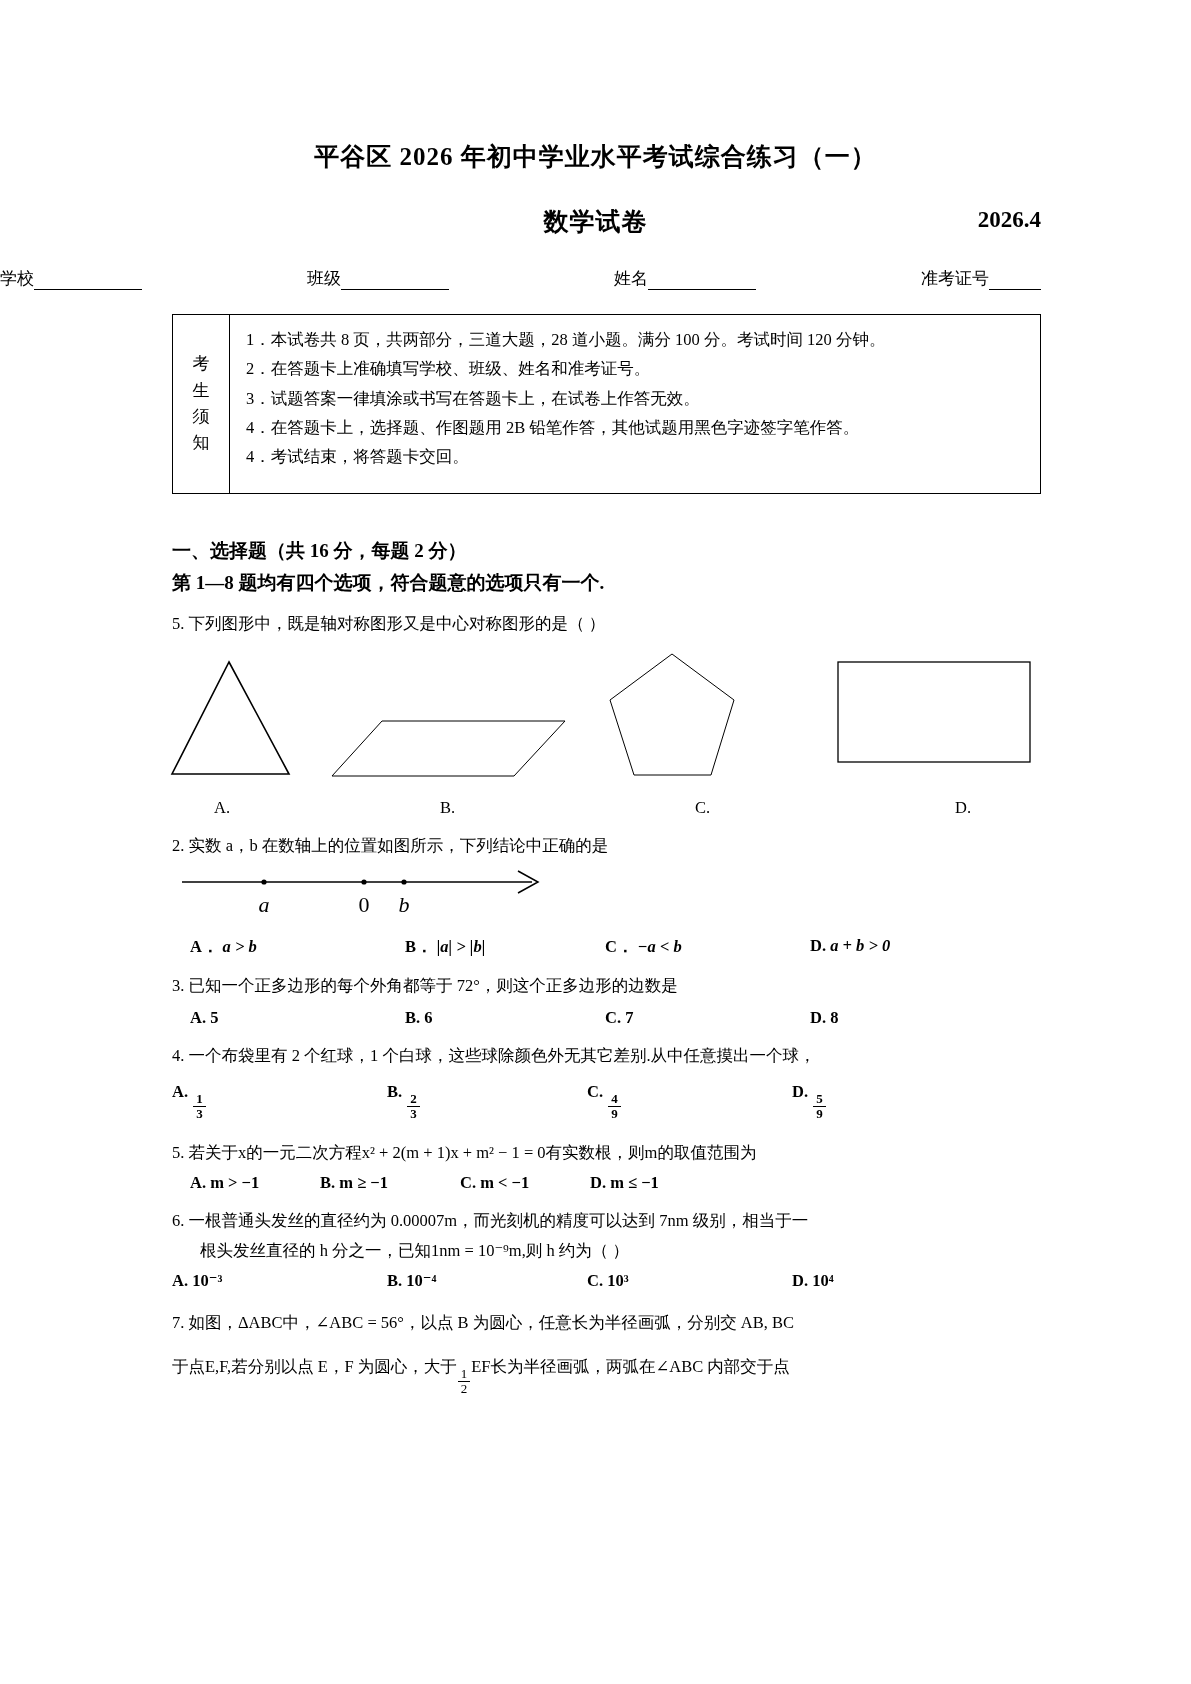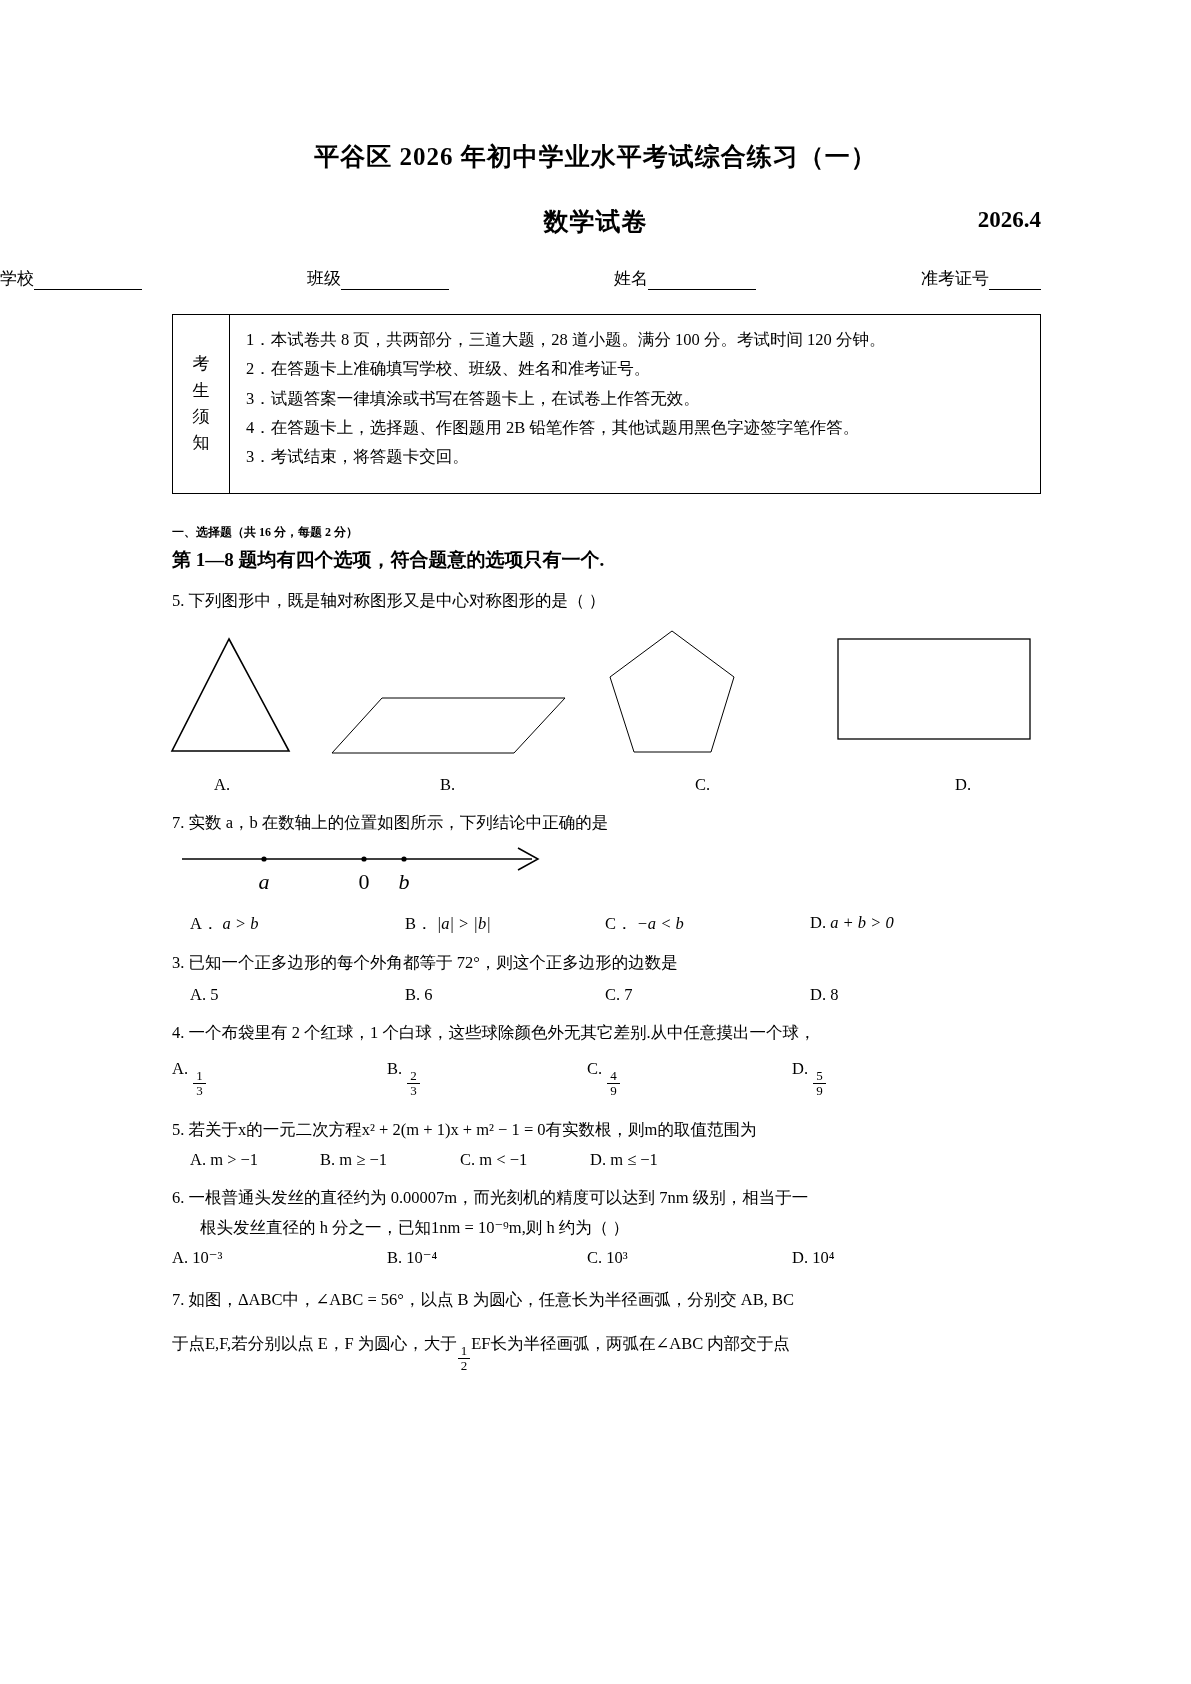--- a/index.html
+++ b/index.html
@@ -92,40 +92,40 @@
   .notice-right {
     flex: 1;
     padding: 10px 10px 8px 16px;
     font-size: 16.5px;
     line-height: 1.78;
   }
   .notice-item { white-space: nowrap; }
 
   
   .section-head {
-    margin: 30px 150px 0 172px;
-    font-size: 12px;
+    margin: 44px 150px 0 172px;
+    font-size: 19px;
     font-weight: bold;
   }
   .section-head2 {
     margin: 6px 150px 0 172px;
     font-size: 19px;
     font-weight: bold;
   }
   .q {
     margin: 14px 150px 0 172px;
     font-size: 16.5px;
     line-height: 1.7;
   }
   .opts {
     margin: 8px 150px 0 190px;
     font-size: 16.5px;
     display: flex;
   }
-  .opts > span { display: inline-block; }
+  .opts > span { display: inline-block; font-weight: bold; }
   .o1 { width: 215px; }
   .o2 { width: 200px; }
   .o3 { width: 205px; }
 
   .mi { font-style: italic; font-family: "Liberation Serif", serif; }
 
   
   .frac {
     display: inline-flex;
     flex-direction: column;
@@ -198,21 +198,21 @@
       <span>考</span>
       <span>生</span>
       <span>须</span>
       <span>知</span>
     </div>
     <div class="notice-right">
       <div class="notice-item">1．本试卷共 8 页，共两部分，三道大题，28 道小题。满分 100 分。考试时间 120 分钟。</div>
       <div class="notice-item">2．在答题卡上准确填写学校、班级、姓名和准考证号。</div>
       <div class="notice-item">3．试题答案一律填涂或书写在答题卡上，在试卷上作答无效。</div>
       <div class="notice-item">4．在答题卡上，选择题、作图题用 2B 铅笔作答，其他试题用黑色字迹签字笔作答。</div>
-      <div class="notice-item">3．考试结束，将答题卡交回。</div>
+      <div class="notice-item">4．考试结束，将答题卡交回。</div>
     </div>
   </div>
 
   <div class="section-head">一、选择题（共 16 分，每题 2 分）</div>
   <div class="section-head2">第 1—8 题均有四个选项，符合题意的选项只有一个.</div>
 
   <div class="q">5. 下列图形中，既是轴对称图形又是中心对称图形的是（      ）</div>
 
   <div class="fig-row">
     <svg width="860" height="150" viewBox="0 0 860 150">
@@ -227,21 +227,21 @@
     </svg>
   </div>
 
   <div class="fig-labels">
     <span class="fl-a">A.</span>
     <span class="fl-b">B.</span>
     <span class="fl-c">C.</span>
     <span class="fl-d">D.</span>
   </div>
 
-  <div class="q">7. 实数 a，b 在数轴上的位置如图所示，下列结论中正确的是</div>
+  <div class="q">2. 实数 a，b 在数轴上的位置如图所示，下列结论中正确的是</div>
 
   <div class="numline-wrap">
     <svg width="400" height="62" viewBox="0 0 400 62">
       <line x1="10" y1="16" x2="360" y2="16" stroke="#000" stroke-width="1.5"></line>
       <polyline points="346,5 366,16 346,27" fill="none" stroke="#000" stroke-width="1.5"></polyline>
       <circle cx="92" cy="16" r="2.6" fill="#000"></circle>
       <circle cx="192" cy="16" r="2.6" fill="#000"></circle>
       <circle cx="232" cy="16" r="2.6" fill="#000"></circle>
       <text x="92" y="46" font-size="22" font-style="italic" text-anchor="middle" font-family="Liberation Serif, serif">a</text>
       <text x="192" y="46" font-size="22" text-anchor="middle" font-family="Liberation Serif, serif">0</text>

